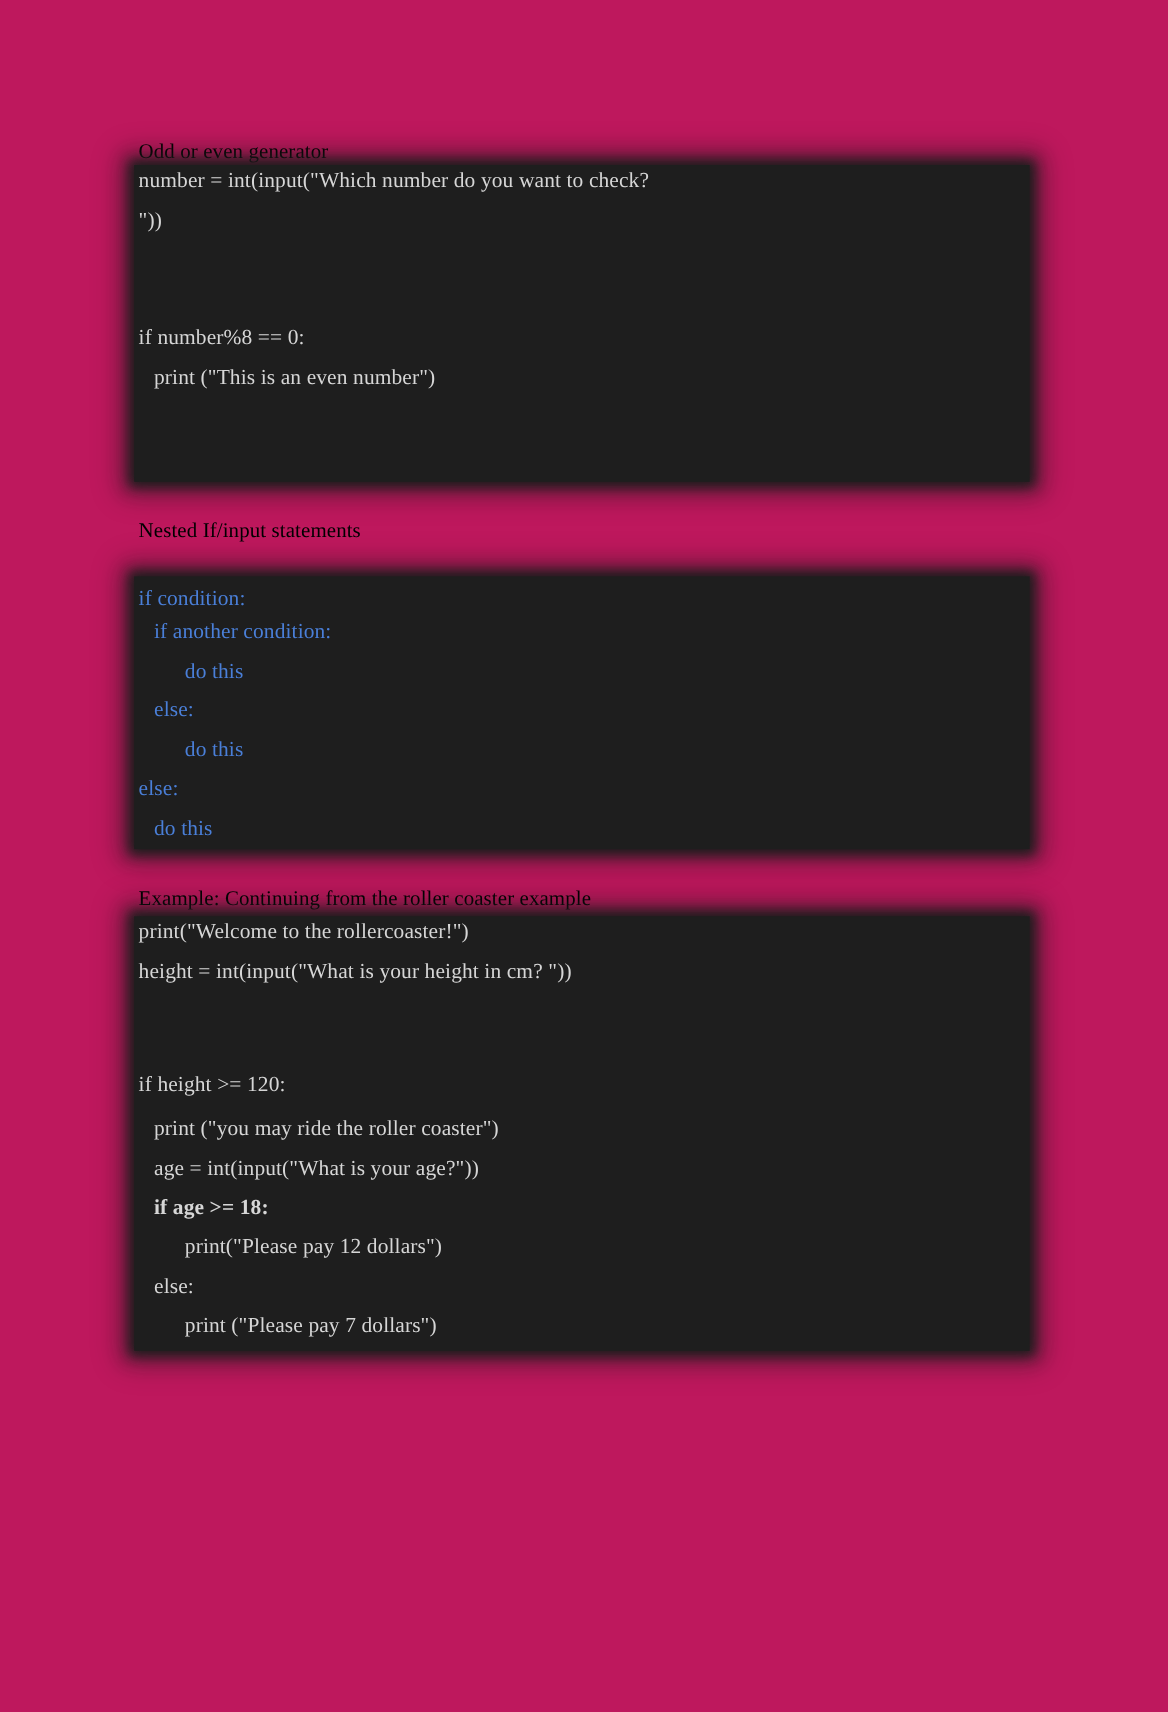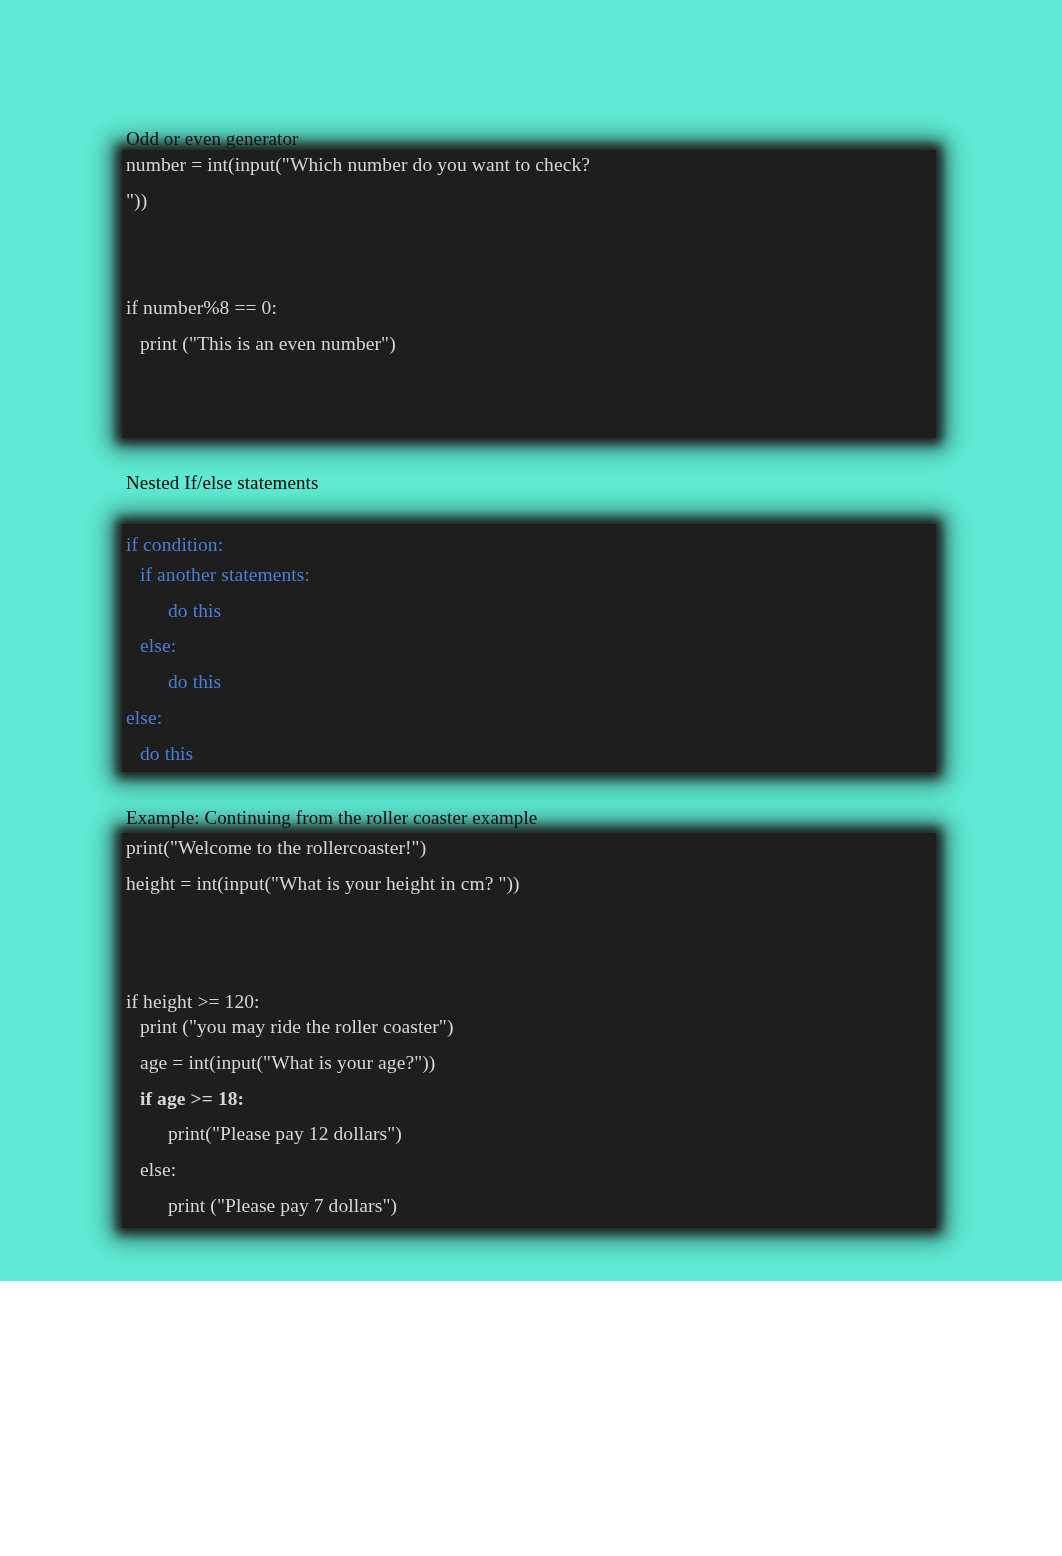--- a/index.html
+++ b/index.html
@@ -12,22 +12,22 @@
     height: 1556px;
     position: relative;
     font-family: "Liberation Serif", "DejaVu Serif", serif;
     overflow: hidden;
   }
 
   .page {
     position: absolute;
     top: 0; left: 0;
     width: 1062px;
-    height: 1281px;
-    background: #5eead4;
+    height: 1556px;
+    background: #be185d;
   }
 
   
   .heading {
     position: absolute;
     left: 126px;
     font-size: 19px;
     line-height: 24px;
     color: #000000;
     white-space: nowrap;
@@ -69,41 +69,41 @@
 
   <div class="code-block" id="block-0" style="left:122px; top:150px; width:814px; height:288px;">
     <div class="inner" id="block-0-inner">
         <div class="code-line code-light" style="top: 3px; left: 4px;">number = int(input("Which number do you want to check?</div>
         <div class="code-line code-light" style="top: 38.8px; left: 4px;">"))</div>
         <div class="code-line code-light" style="top: 146.2px; left: 4px;">if number%8 == 0:</div>
         <div class="code-line code-light" style="top: 182px; left: 18px;">print ("This is an even number")</div>
       </div>
   </div>
 
-  <div class="heading" style="top:471px;">Nested If/else statements</div>
+  <div class="heading" style="top:471px;">Nested If/input statements</div>
 
   <div class="code-block" id="block-1" style="left:122px; top:524px; width:814px; height:248px;">
     <div class="inner" id="block-1-inner">
         <div class="code-line code-blue" style="top: 9px; left: 4px;">if condition:</div>
-        <div class="code-line code-blue" style="top: 38.8px; left: 18px;">if another statements:</div>
+        <div class="code-line code-blue" style="top: 38.8px; left: 18px;">if another condition:</div>
         <div class="code-line code-blue" style="top: 74.6px; left: 46px;">do this</div>
         <div class="code-line code-blue" style="top: 110.4px; left: 18px;">else:</div>
         <div class="code-line code-blue" style="top: 146.2px; left: 46px;">do this</div>
         <div class="code-line code-blue" style="top: 182px; left: 4px;">else:</div>
         <div class="code-line code-blue" style="top: 217.8px; left: 18px;">do this</div>
       </div>
   </div>
 
   <div class="heading" style="top:806px;text-align:center;">Example: Continuing from the roller coaster example</div>
 
   <div class="code-block" id="block-2" style="left:122px; top:833px; width:814px; height:395px;">
     <div class="inner" id="block-2-inner">
         <div class="code-line code-light" style="top: 3px; left: 4px;">print("Welcome to the rollercoaster!")</div>
         <div class="code-line code-light" style="top: 38.8px; left: 4px;">height = int(input("What is your height in cm? "))</div>
-        <div class="code-line code-light" style="top: 157px; left: 4px;">if height &gt;= 120:</div>
+        <div class="code-line code-light" style="top: 142px; left: 4px;">if height &gt;= 120:</div>
         <div class="code-line code-light" style="top: 182px; left: 18px;">print ("you may ride the roller coaster")</div>
         <div class="code-line code-light" style="top: 217.8px; left: 18px;">age = int(input("What is your age?"))</div>
         <div class="code-line code-light" style="top: 253.6px; left: 18px; font-weight: bold;">if age &gt;= 18:</div>
         <div class="code-line code-light" style="top: 289.4px; left: 46px;">print("Please pay 12 dollars")</div>
         <div class="code-line code-light" style="top: 325.2px; left: 18px;">else:</div>
         <div class="code-line code-light" style="top: 361px; left: 46px;">print ("Please pay 7 dollars")</div>
       </div>
   </div>
 
 </div>

